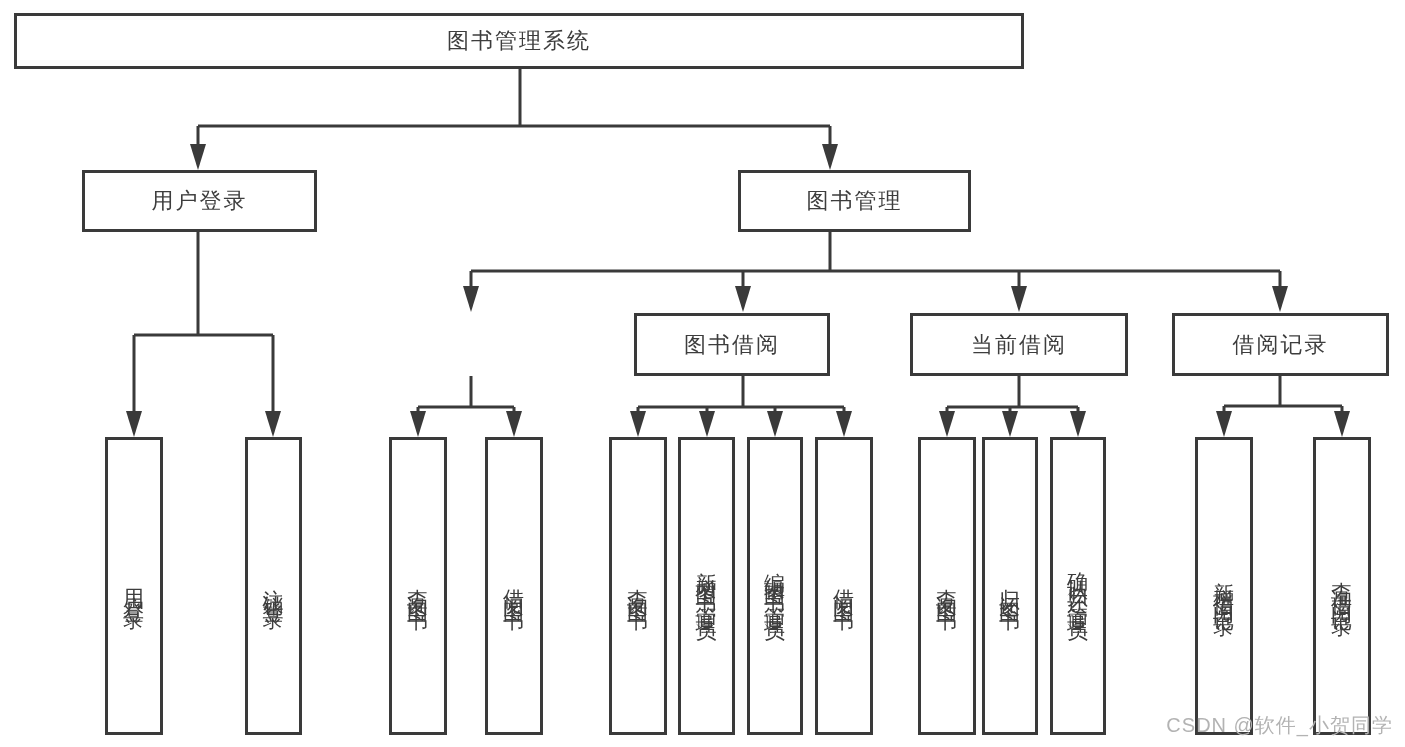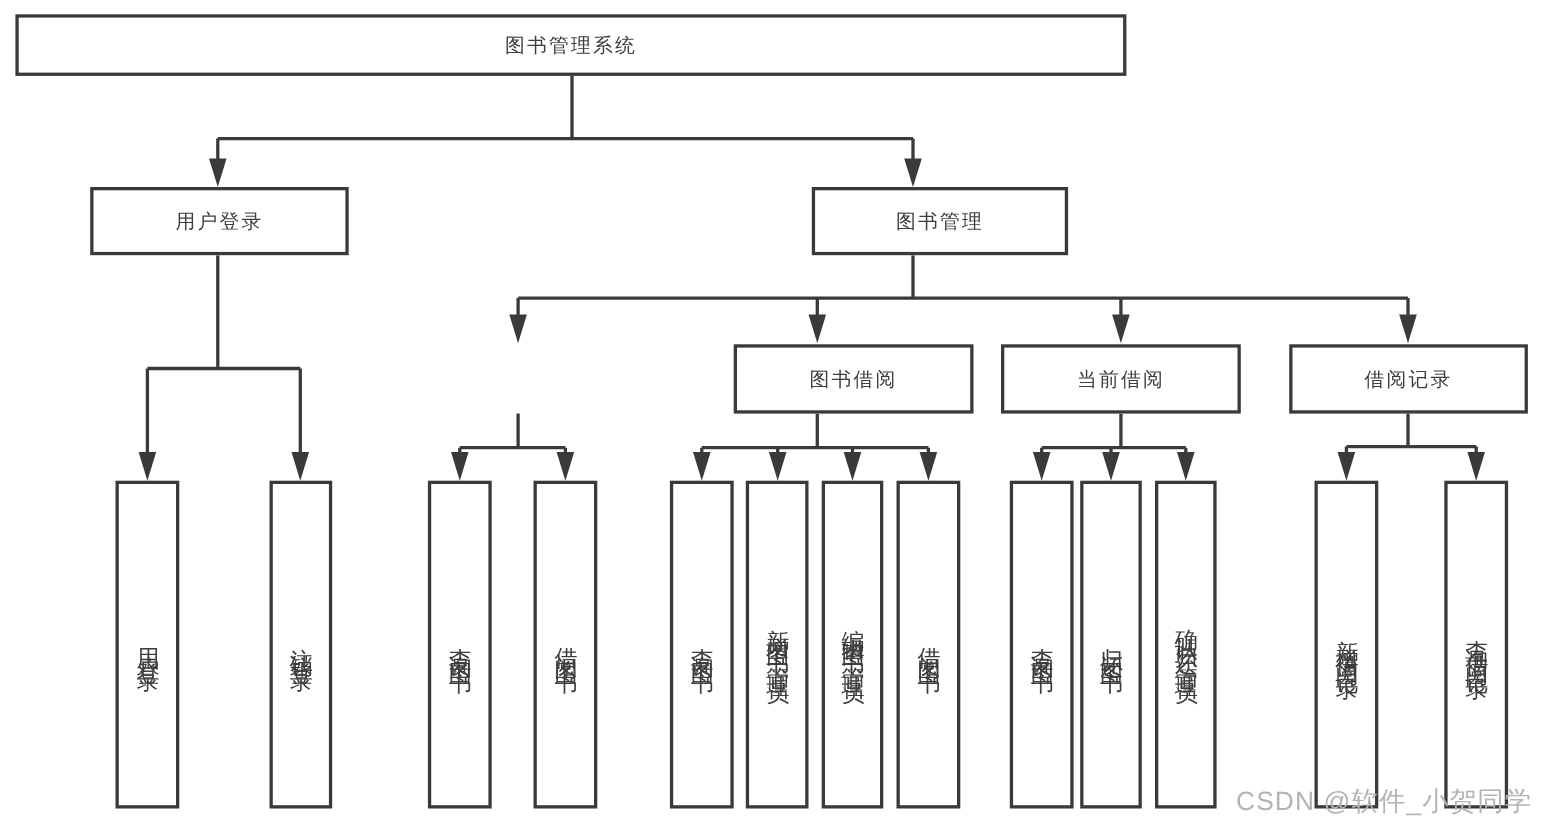--- a/index.html
+++ b/index.html
@@ -14,38 +14,38 @@
   .node{
     position:absolute;
     box-sizing:border-box;
     border:3px solid #3a3a3a;
     background:#ffffff;
     display:flex;align-items:center;justify-content:center;
     z-index:2;
   }
   .node .lbl{
     color:#3d3d3d;
-    font-size:18px;
+    font-size:22px;
     letter-spacing:2px;
     white-space:nowrap;
   }
   .leaf .lbl{
     writing-mode:vertical-rl;
     text-orientation:upright;
     font-size:21px;
     letter-spacing:7px;
     line-height:1;
     white-space:normal;
   }
   .watermark{
     position:absolute;
     right:12px;top:712px;
     z-index:5;
     color:#b3b3b3;
-    font-size:24px;
+    font-size:20px;
     letter-spacing:1px;
     white-space:nowrap;
   }
 </style>
 </head>
 <body>
 
 <div class="canvas">
 
   <svg class="wires" width="1405" height="747" viewBox="0 0 1405 747" stroke="#3a3a3a" stroke-width="3" fill="none">
@@ -88,21 +88,21 @@
     <span class="lbl">图书管理系统</span>
   </div>
 
   <div class="node" style="left:82px;top:170px;width:235px;height:62px;">
     <span class="lbl">用户登录</span>
   </div>
   <div class="node" style="left:713px;top:170px;width:233px;height:62px;margin-left:25px;">
     <span class="lbl">图书管理</span>
   </div>
 
-  <div class="node" style="left:634px;top:313px;width:218px;height:63px;margin-left:33px;">
+  <div class="node" style="left:634px;top:313px;width:196px;height:63px;">
     <span class="lbl">图书借阅</span>
   </div>
   <div class="node" style="left:910px;top:313px;width:218px;height:63px;">
     <span class="lbl">当前借阅</span>
   </div>
   <div class="node" style="left:1172px;top:313px;width:217px;height:63px;">
     <span class="lbl">借阅记录</span>
   </div>
 
   <div class="node leaf" style="left:105px;top:437px;width:58px;height:298px;">

